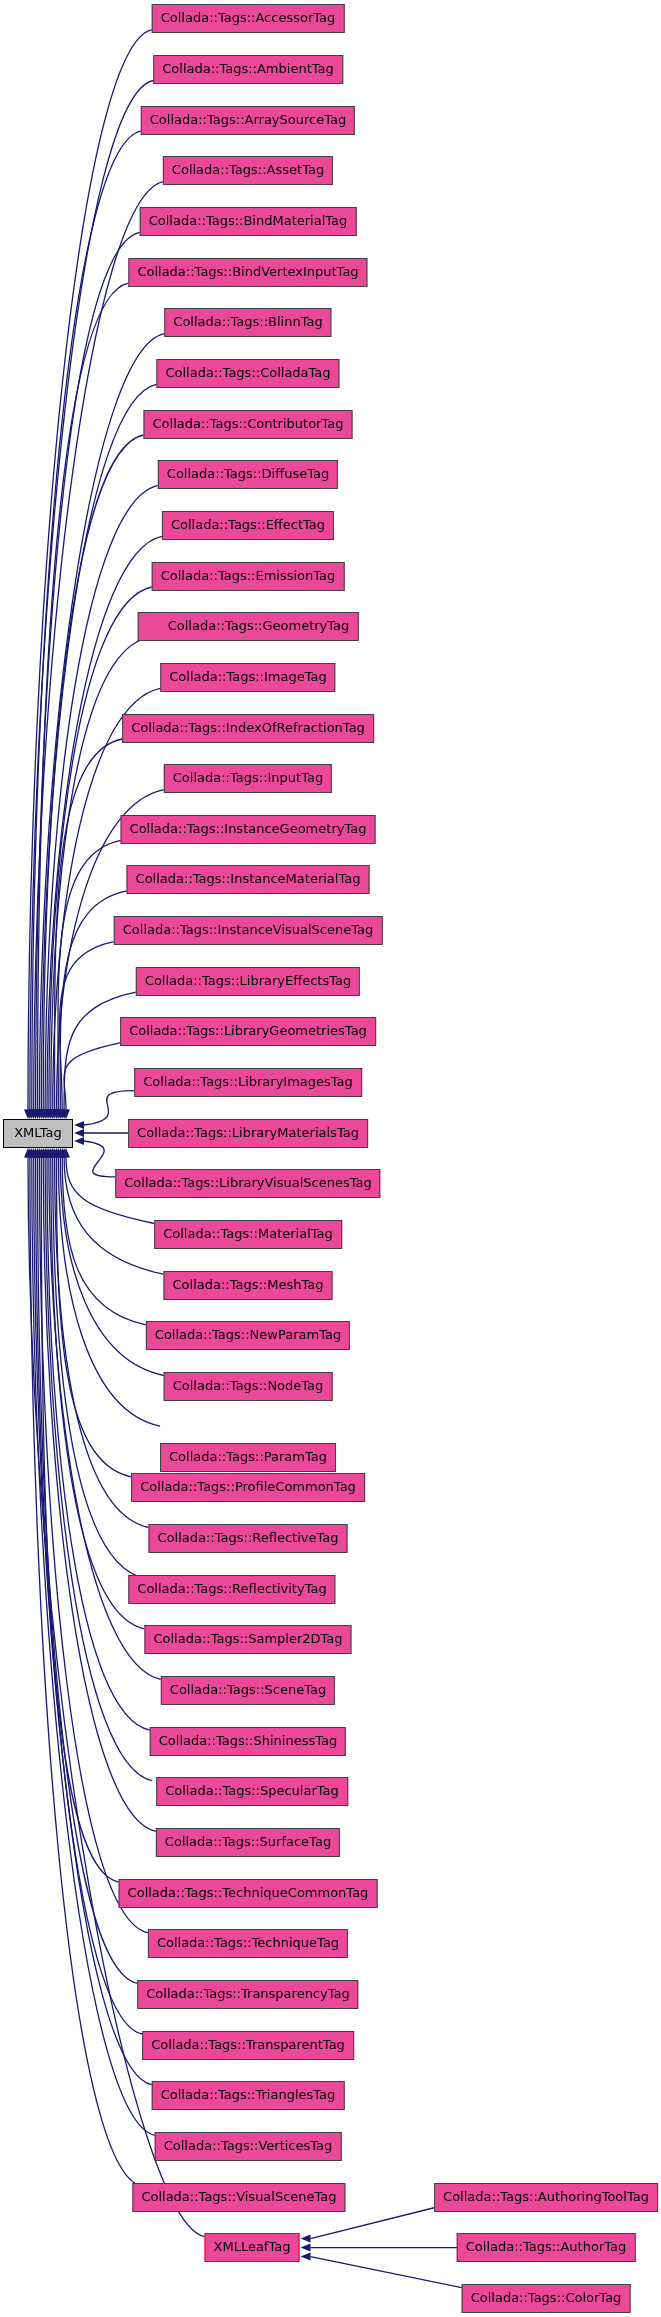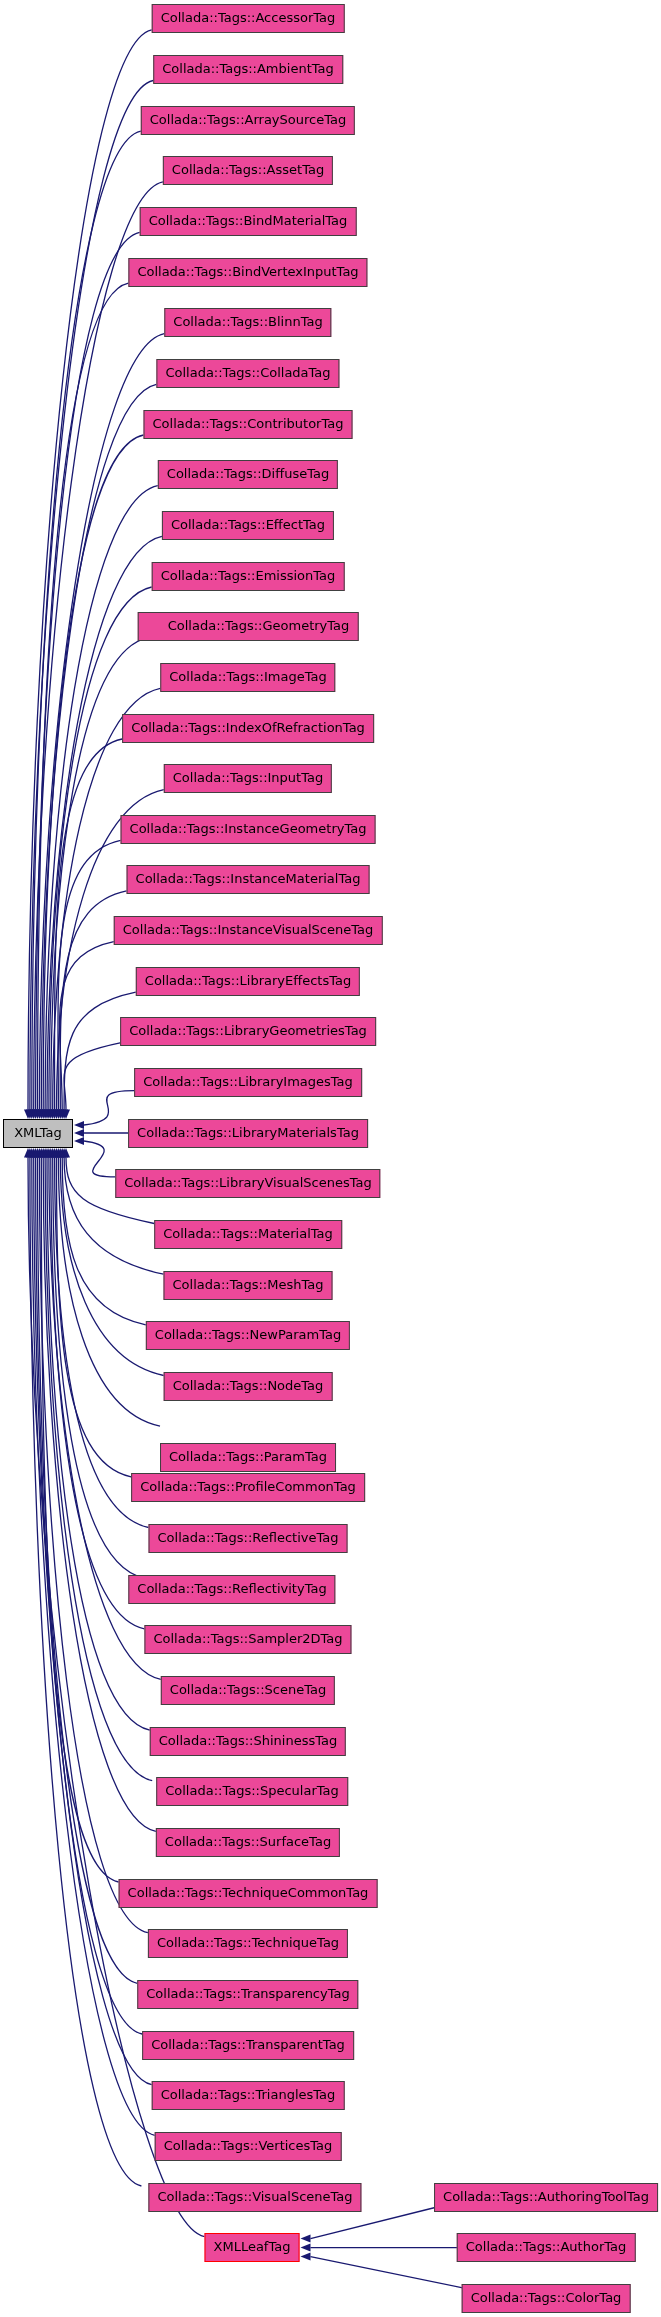--- a/index.html
+++ b/index.html
@@ -174,19 +174,19 @@
       <div class="node" style="left: 248px; top: 1675.9px;">Collada::Tags::SceneTag</div>
       <div class="node" style="left: 248px; top: 1726.6px;">Collada::Tags::ShininessTag</div>
       <div class="node" style="left: 252px; top: 1777.2px;">Collada::Tags::SpecularTag</div>
       <div class="node" style="left: 248px; top: 1827.9px;">Collada::Tags::SurfaceTag</div>
       <div class="node" style="left: 248px; top: 1878.5px;">Collada::Tags::TechniqueCommonTag</div>
       <div class="node" style="left: 248px; top: 1929.2px;">Collada::Tags::TechniqueTag</div>
       <div class="node" style="left: 248px; top: 1979.8px;">Collada::Tags::TransparencyTag</div>
       <div class="node" style="left: 248px; top: 2030.5px;">Collada::Tags::TransparentTag</div>
       <div class="node" style="left: 248px; top: 2081.2px;">Collada::Tags::TrianglesTag</div>
       <div class="node" style="left: 248px; top: 2131.8px;">Collada::Tags::VerticesTag</div>
-      <div class="node" style="left: 255px; top: 2182.5px;">Collada::Tags::VisualSceneTag</div>
+      <div class="node" style="left: 239px; top: 2182.5px;">Collada::Tags::VisualSceneTag</div>
       <div class="node leaf" style="left: 252px; top: 2233.1px;">XMLLeafTag</div>
       <div class="node" style="left: 546px; top: 2182.5px;">Collada::Tags::AuthoringToolTag</div>
       <div class="node" style="left: 546px; top: 2233.1px;">Collada::Tags::AuthorTag</div>
       <div class="node" style="left: 546px; top: 2283.8px;">Collada::Tags::ColorTag</div>
     </div>
 </div>
 
 </body></html>

